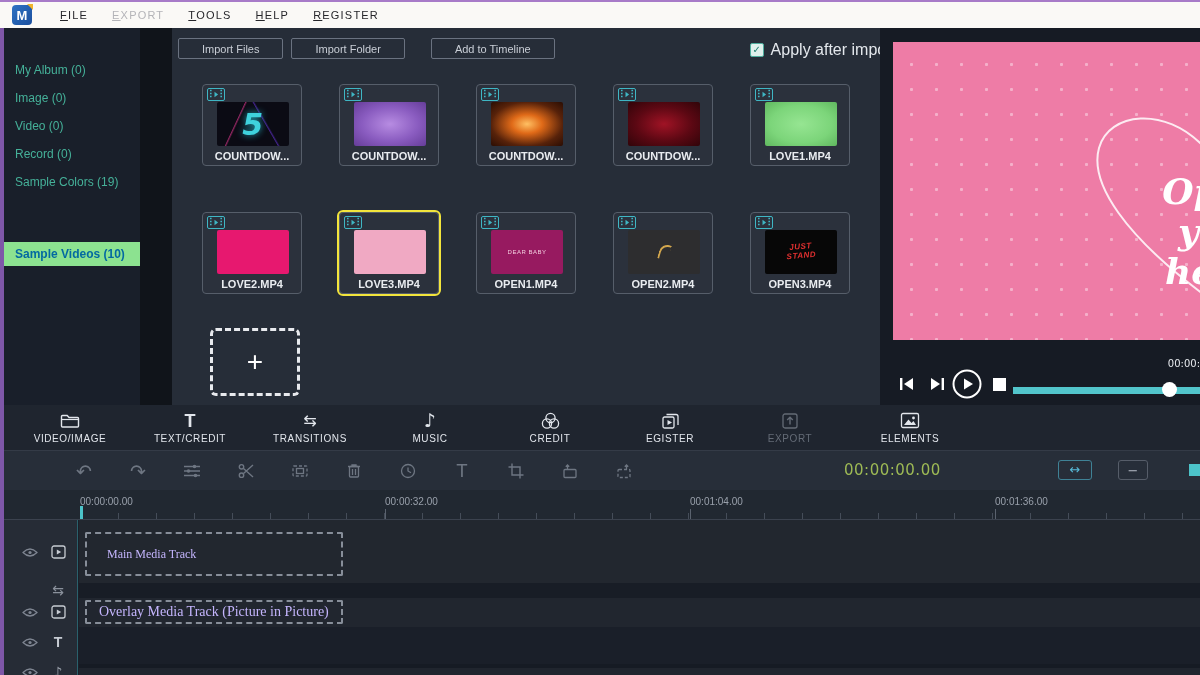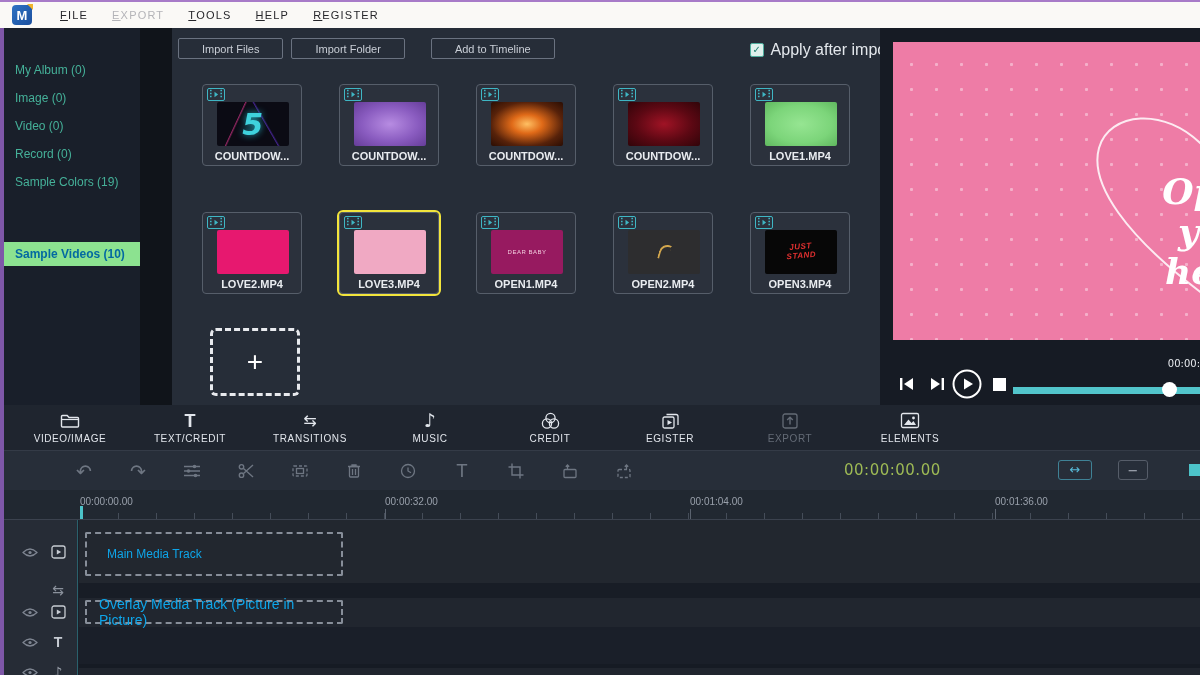--- a/index.html
+++ b/index.html
@@ -132,21 +132,21 @@
   .gutter{position:absolute;left:0;top:0;bottom:0;width:74px;background:#262c36;
         border-right:1px solid #2a616c;box-sizing:border-box;z-index:2;}
   .lane{position:absolute;left:75px;right:0;}
   .lane.main{top:0;height:63px;background:#22272f;}
   .lane.transition-strip{top:63px;height:15px;background:#181d26;}
   .lane.overlay{top:78px;height:29px;background:#21262f;}
   .lane.text{top:107px;height:33px;background:#21262f;border-top:2px solid #161b24;box-sizing:border-box;}
   .lane.music{top:144px;height:20px;background:#20252e;border-top:4px solid #161b24;box-sizing:border-box;}
   .drop-box{position:absolute;border:2px dashed #878e99;border-radius:2px;display:flex;align-items:center;
         box-sizing:border-box;}
-  .drop-box span{color:#0ea5e9;}
+  .drop-box span{color:#c4b5fd;font-family:Liberation Serif, serif;}
   .box-main{left:6px;top:12px;width:258px;height:44px;}
   .box-main span{font-size:12px;padding-left:20px;}
   .box-overlay{left:6px;top:2px;width:258px;height:24px;}
   .box-overlay span{font-size:14px;padding-left:12px;}
   .box-text{left:6px;top:4px;width:258px;height:26px;}
   .box-text span{font-size:11px;padding-left:12px;}
   .g-icon{position:absolute;display:flex;align-items:center;justify-content:center;width:20px;height:20px;}
   .g-eye{left:16px;cursor:pointer;}
   .g-type{left:44px;color:#c6cbd2;}
   .row1{top:22px;} .rowt{top:60px;color:#8a919c;font-size:14px;}

